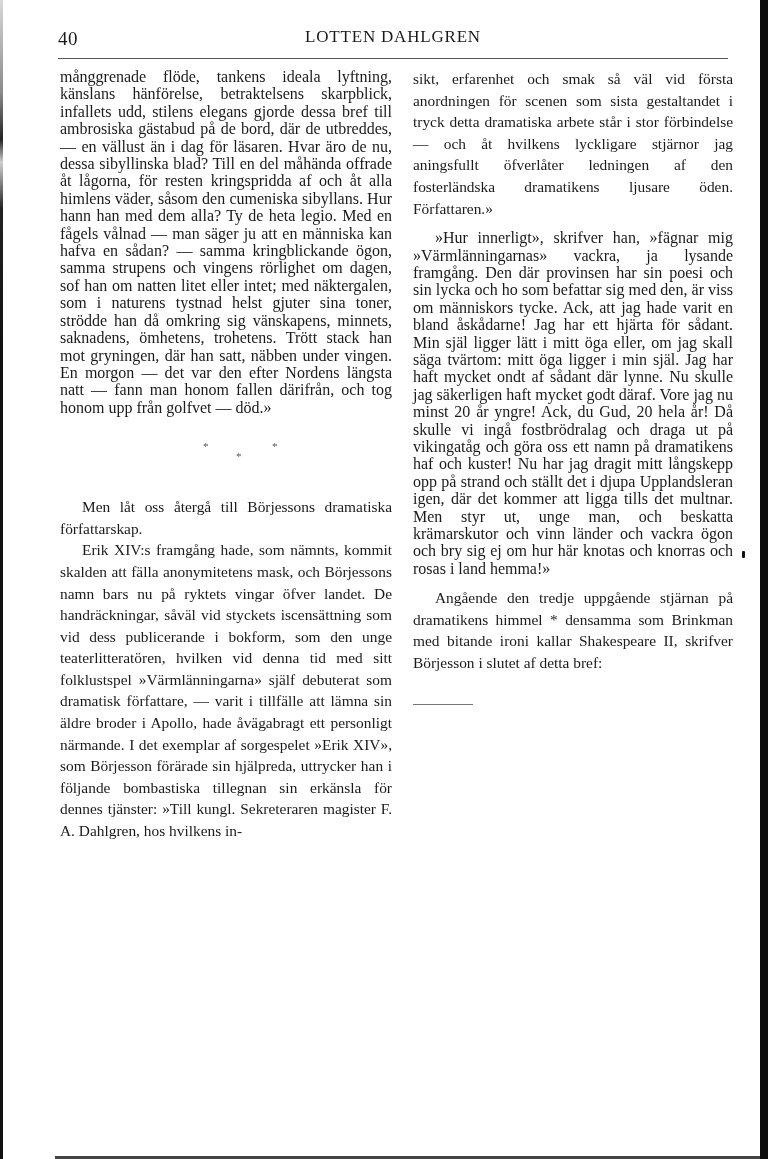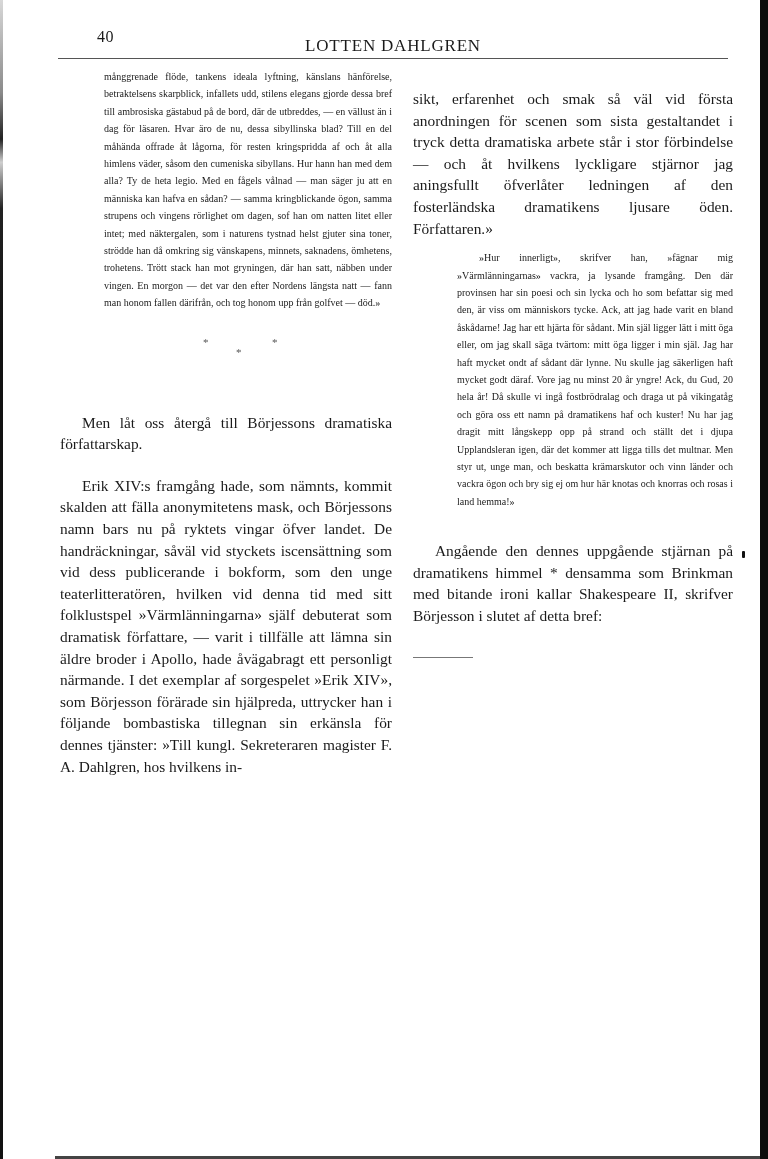--- a/index.html
+++ b/index.html
@@ -15,37 +15,37 @@
   .edge-right {
     position: absolute; right: 0; top: 0; width: 8px; height: 1159px; background: #0c0c0c;
   }
   .edge-bottom {
     position: absolute; left: 55px; right: 8px; bottom: 0; height: 3px; background: #444;
   }
   .running-head {
     position: absolute; left: 58px; top: 24px; width: 670px; height: 24px;
   }
   .page-number {
-    position: absolute; left: 0; top: 4px; font-size: 16px; letter-spacing: 0.5px; margin-left: 39px;
+    position: absolute; left: 0; top: 4px; font-size: 19px; letter-spacing: 0.5px;
   }
   .running-title {
-    position: absolute; left: 0; right: 0; top: 12px; text-align: center;
+    position: absolute; left: 0; right: 0; top: 3px; text-align: center;
     font-size: 17px; letter-spacing: 0.8px;
   }
   .head-rule {
     position: absolute; left: 58px; top: 58px; width: 670px; height: 1px; background: #555;
   }
   .col {
     position: absolute; top: 68px; text-align: justify; hyphens: manual;
   }
   .col-left { left: 60px; width: 332px; }
   .col-right { left: 413px; width: 320px; }
   p { margin: 0; }
-  .small { font-size: 10px; line-height: 17.4px; margin-left: 44px; }
-  .large { font-size: 15.4px; line-height: 21.6px; margin-top: 20px; }
+  .small { font-size: 16px; line-height: 17.4px; }
+  .large { font-size: 15.4px; line-height: 21.6px; }
   .indent { text-indent: 22px; }
   .stars {
     position: relative; height: 60px; margin-top: 14px; font-size: 11px; color: #555;
   }
   .stars span { position: absolute; }
   .footnote-rule { width: 60px; height: 1px; background: #777; margin: 20px 0 12px 0; }
   .footnote { font-size: 11.8px; line-height: 17.2px; }
   .stray-mark {
     position: absolute; left: 742px; top: 551px; width: 3px; height: 7px; background: #111; border-radius: 1px;
   }
@@ -75,18 +75,18 @@
   </div>
   <p class="large indent">Men låt oss återgå till Börjessons dramatiska författarskap.</p>
   <p class="large indent">Erik XIV:s framgång hade, som nämnts, kommit skalden att fälla anonymitetens mask, och Börjessons namn bars nu på ryktets vingar öfver landet. De handräckningar, såväl vid styckets iscensättning som vid dess publicerande i bokform, som den unge teaterlitteratören, hvilken vid denna tid med sitt folklustspel »Värmlänningarna» själf debuterat som dramatisk författare, — varit i tillfälle att lämna sin äldre broder i Apollo, hade åvägabragt ett personligt närmande. I det exemplar af sorgespelet »Erik XIV», som Börjesson förärade sin hjälpreda, uttrycker han i följande bombastiska tillegnan sin erkänsla för dennes tjänster: »Till kungl. Sekreteraren magister F. A. Dahlgren, hos hvilkens in-</p>
 </div>
 
 <div class="col col-right">
   <p class="large">sikt, erfarenhet och smak så väl vid första anordningen för scenen som sista gestaltandet i tryck detta dramatiska arbete står i stor förbindelse — och åt hvilkens lyckligare stjärnor jag aningsfullt öfverlåter ledningen af den fosterländska dramatikens ljusare öden. Författaren.»</p>
   <div class="gap-m"></div>
   <p class="small indent">»Hur innerligt», skrifver han, »fägnar mig »Värmlänningarnas» vackra, ja lysande framgång. Den där provinsen har sin poesi och sin lycka och ho som befattar sig med den, är viss om människors tycke. Ack, att jag hade varit en bland åskådarne! Jag har ett hjärta för sådant. Min själ ligger lätt i mitt öga eller, om jag skall säga tvärtom: mitt öga ligger i min själ. Jag har haft mycket ondt af sådant där lynne. Nu skulle jag säkerligen haft mycket godt däraf. Vore jag nu minst 20 år yngre! Ack, du Gud, 20 hela år! Då skulle vi ingå fostbrödralag och draga ut på vikingatåg och göra oss ett namn på dramatikens haf och kuster! Nu har jag dragit mitt långskepp opp på strand och ställt det i djupa Upplandsleran igen, där det kommer att ligga tills det multnar. Men styr ut, unge man, och beskatta krämarskutor och vinn länder och vackra ögon och bry sig ej om hur här knotas och knorras och rosas i land hemma!»</p>
   <div class="gap-m"></div>
-  <p class="large indent">Angående den dennes uppgående stjärnan på dramatikens himmel * densamma som Brinkman med bitande ironi kallar Shakespeare II, skrifver Börjesson i slutet af detta bref:</p>
+  <p class="large indent">Angående den tredje uppgående stjärnan på dramatikens himmel * densamma som Brinkman med bitande ironi kallar Shakespeare II, skrifver Börjesson i slutet af detta bref:</p>
   <div class="gap-m"></div>
   <div class="footnote-rule"></div>
 </div>
 
 <div class="stray-mark"></div>
 
 </body></html>

